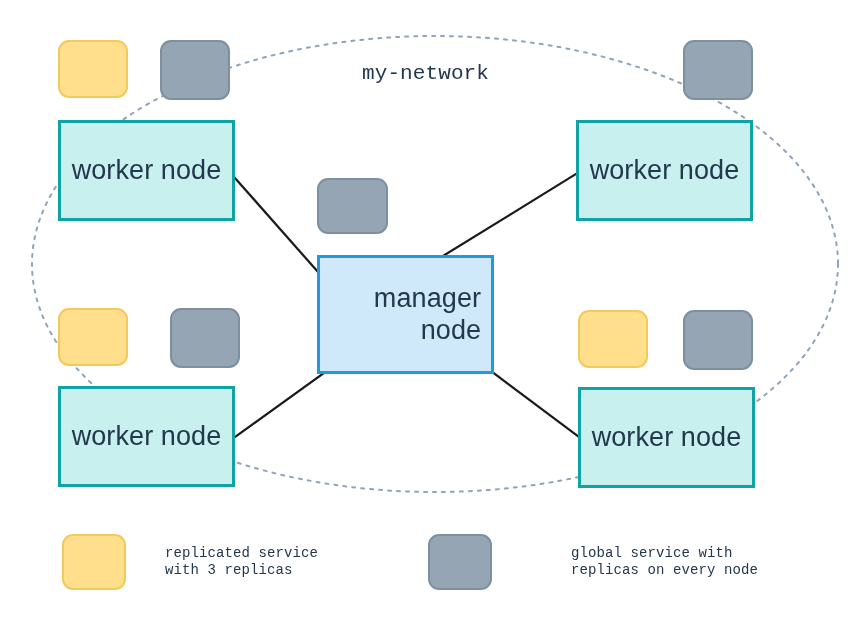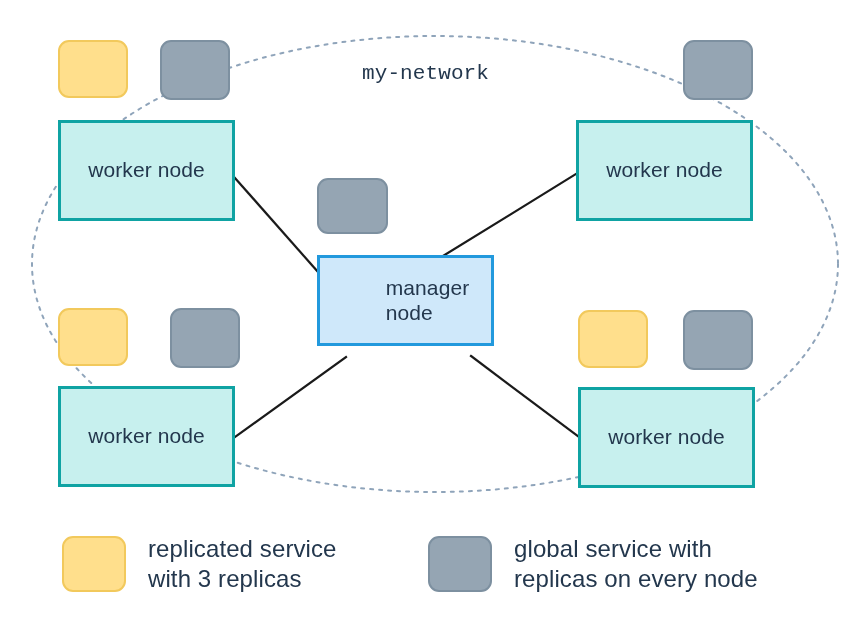--- a/index.html
+++ b/index.html
@@ -32,24 +32,24 @@
     justify-content: center;
     background: #C7F0EE;
     border: 3px solid #0FA3A3;
   }
   .node-box.manager {
     background: #CFE8FA;
     border: 3px solid #2299DD;
   }
   .node-label {
     font-family: "Liberation Sans", sans-serif;
-    font-size: 21px;
+    font-size: 27px;
     line-height: 1.18;
     color: #23374D;
-    text-align: left;
+    text-align: right;
     white-space: pre-line;
     letter-spacing: 0.1px;
   }
   .service-box {
     position: absolute;
     box-sizing: border-box;
     border-radius: 11px;
   }
   .service-box.replicated {
     background: #FFDF8C;
@@ -82,23 +82,23 @@
     background: #FFDF8C;
     border: 2px solid #F2C95C;
     box-sizing: border-box;
   }
   .legend-swatch.global {
     background: #95A5B3;
     border: 2px solid #7D90A0;
     box-sizing: border-box;
   }
   .legend-text {
-    margin-left: 22px;
-    font-family: Liberation Sans, sans-serif;
-    font-size: 24px;
+    margin-left: 39px;
+    font-family: Liberation Mono, monospace;
+    font-size: 14px;
     line-height: 1.25;
     color: #23374D;
     white-space: pre-line;
     letter-spacing: 0.1px;
   }
 </style>
 </head>
 <body>
 
 <div id="canvas">
@@ -120,21 +120,21 @@
   <div class="node-box" style="left:58px; top:120px; width:177px; height:101px;">
     <span class="node-label">worker node</span>
   </div>
 
   <div class="service-box global" style="left:683px; top:40px; width:70px; height:60px;"></div>
   <div class="node-box" style="left:576px; top:120px; width:177px; height:101px;">
     <span class="node-label">worker node</span>
   </div>
 
   <div class="service-box global" style="left:317px; top:178px; width:71px; height:56px;"></div>
-  <div class="node-box manager" style="left:317px; top:255px; width:177px; height:91px;padding-left:44px;">
+  <div class="node-box manager" style="left:317px; top:255px; width:177px; height:119px;padding-left:44px;">
     <span class="node-label">manager
 node</span>
   </div>
 
   <div class="service-box replicated" style="left:58px; top:308px; width:70px; height:58px;"></div>
   <div class="service-box global" style="left:170px; top:308px; width:70px; height:60px;"></div>
   <div class="node-box" style="left:58px; top:386px; width:177px; height:101px;">
     <span class="node-label">worker node</span>
   </div>
 
@@ -143,19 +143,19 @@
   <div class="node-box" style="left:578px; top:387px; width:177px; height:101px;">
     <span class="node-label">worker node</span>
   </div>
 
   <div class="legend-item" style="left:62px; top:534px;">
     <div class="legend-swatch replicated"></div>
     <div class="legend-text">replicated service
 with 3 replicas</div>
   </div>
 
-  <div class="legend-item" style="left:428px; top:534px;">
+  <div class="legend-item" style="left:428px; top:534px;gap:40px;">
     <div class="legend-swatch global"></div>
     <div class="legend-text">global service with
 replicas on every node</div>
   </div>
 
 </div>
 
 </body></html>

